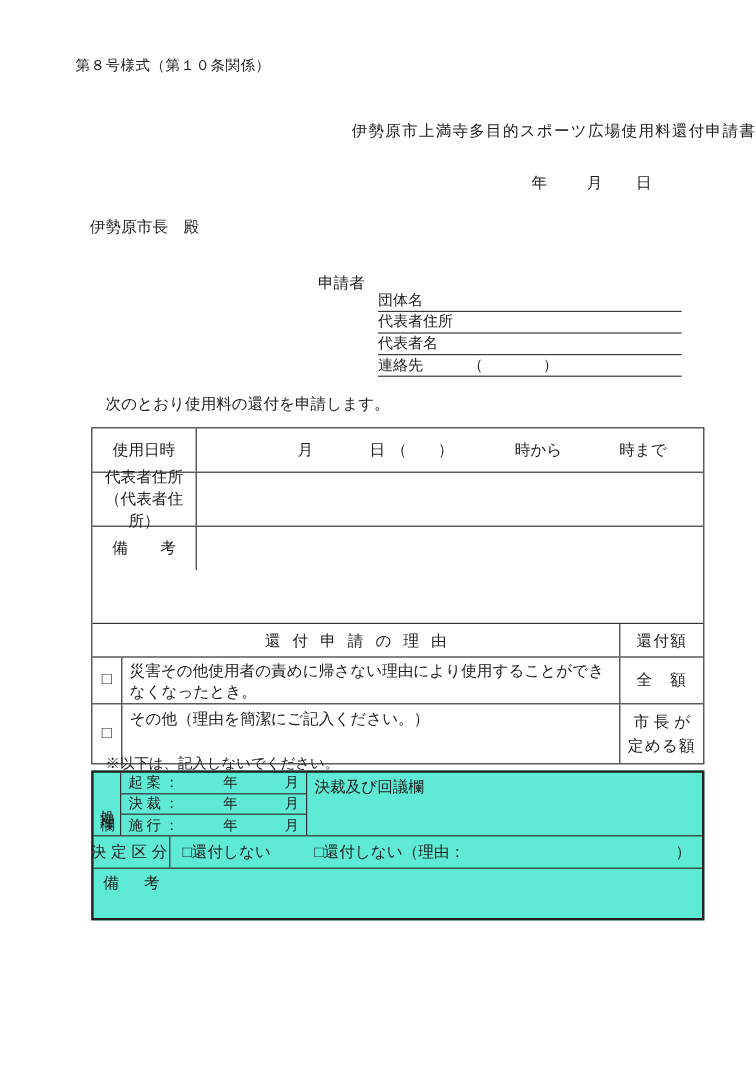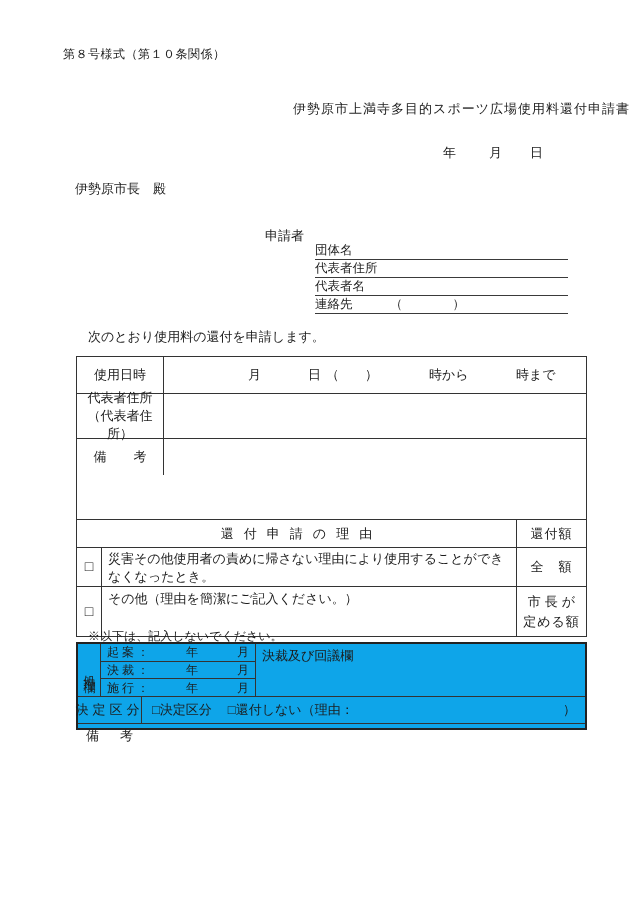--- a/index.html
+++ b/index.html
@@ -45,36 +45,36 @@
   .p-to{left:352px;}
   .reason-head{flex:1;display:flex;align-items:center;justify-content:center;border-right:1px solid #333;font-size:13px;letter-spacing:10px;text-indent:10px;}
   .amount-head{width:69px;display:flex;align-items:center;justify-content:center;font-size:13px;letter-spacing:1px;}
   .chk-cell{width:25px;border-right:1px solid #333;display:flex;align-items:center;justify-content:center;font-size:14px;}
   .reason-text{flex:1;border-right:1px solid #333;font-size:13px;line-height:1.42;padding:2px 8px 0 6px;}
   .reason-text.top{display:block;padding-top:3px;}
   .amount-cell{width:69px;display:flex;flex-direction:column;align-items:center;justify-content:center;font-size:13px;letter-spacing:1px;line-height:1.5;}
   .amt-l1{letter-spacing:4px;text-indent:4px;}
   
   .office-note{left:88px;top:628px;font-size:12px;}
-  .otable{left:76px;top:642px;width:511px;height:88px;border:2px solid #222;box-sizing:border-box;background:#0ea5e9;}
+  .otable{left:76px;top:642px;width:511px;height:125px;border:2px solid #222;box-sizing:border-box;background:#5eead4;}
   .o-top{display:flex;height:53px;border-bottom:1px solid #333;box-sizing:border-box;}
   .o-proc{width:23px;border-right:1px solid #333;display:flex;align-items:center;justify-content:center;box-sizing:border-box;}
   .o-proc span{writing-mode:vertical-rl;text-orientation:upright;font-size:12px;letter-spacing:3px;}
   .o-dates{width:155px;border-right:1px solid #333;display:flex;flex-direction:column;box-sizing:border-box;}
   .o-date-row{flex:1;position:relative;font-size:12px;box-sizing:border-box;}
   .o-date-row + .o-date-row{border-top:1px solid #333;}
   .o-date-row .dl{position:absolute;left:6px;top:50%;transform:translateY(-50%);letter-spacing:3px;}
   .o-date-row .dy{position:absolute;left:85px;top:50%;transform:translateY(-50%);}
   .o-date-row .dmo{position:absolute;left:136px;top:50%;transform:translateY(-50%);}
   .o-approval{flex:1;font-size:13px;padding:3px 0 0 6px;box-sizing:border-box;}
   .o-decision{display:flex;height:27px;border-bottom:1px solid #333;box-sizing:border-box;align-items:stretch;}
   .o-dec-label{width:64px;border-right:1px solid #333;display:flex;align-items:center;justify-content:center;font-size:13px;letter-spacing:4px;white-space:nowrap;box-sizing:border-box;}
   .o-dec-content{flex:1;display:flex;align-items:center;font-size:13px;}
   .opt-yes{margin-left:10px;}
-  .opt-no{margin-left:16px;}
+  .opt-no{margin-left:36px;}
   .close-paren{margin-left:auto;margin-right:9px;}
   .o-remarks{height:35px;font-size:13px;padding:3px 0 0 8px;letter-spacing:4px;box-sizing:border-box;}
 </style>
 </head>
 <body>
 
 <div class="abs form-number">第８号様式（第１０条関係）</div>
 <div class="abs doc-title">伊勢原市上満寺多目的スポーツ広場使用料還付申請書</div>
 
 <div class="abs date-line">
@@ -169,21 +169,21 @@
         <span class="dmo">月</span>
       </div>
     </div>
     <div class="o-approval">
       <span>決裁及び回議欄</span>
     </div>
   </div>
   <div class="o-decision">
     <div class="o-dec-label">決定区分</div>
     <div class="o-dec-content">
-      <span class="opt-yes">□決定区分</span>
+      <span class="opt-yes">□還付しない</span>
       <span class="opt-no">□還付しない（理由：</span>
       <span class="close-paren">）</span>
     </div>
   </div>
   <div class="o-remarks">
     <span>備　考</span>
   </div>
 </div>
 
 </body></html>

